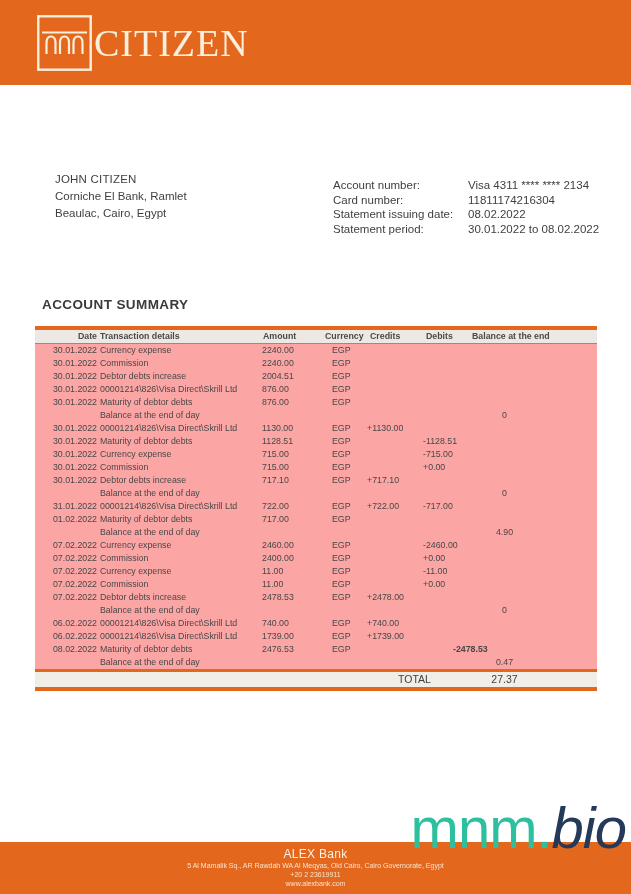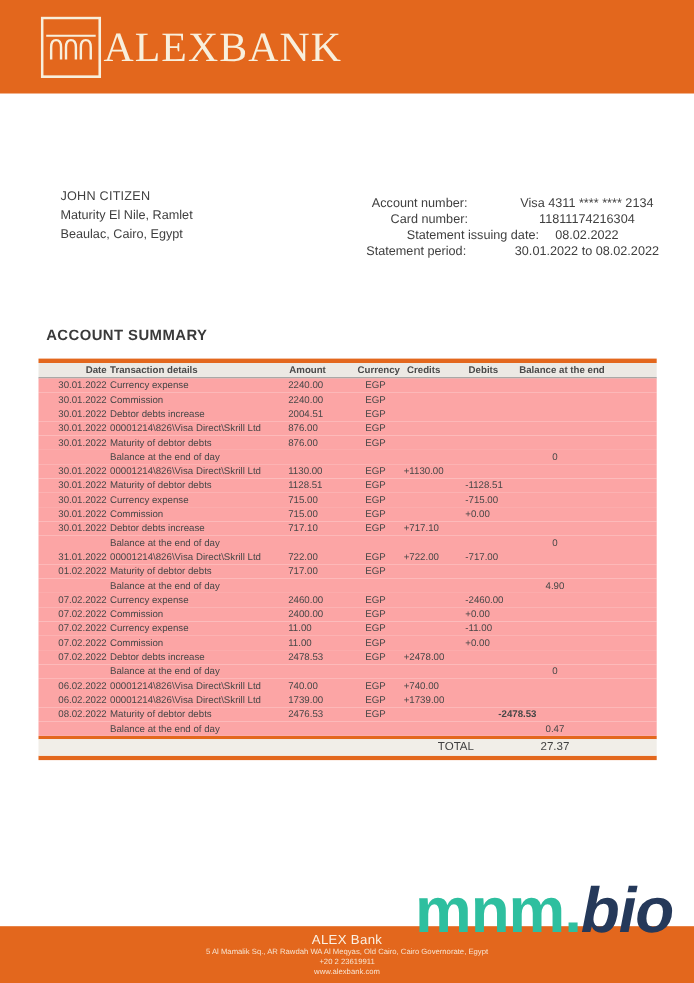--- a/index.html
+++ b/index.html
@@ -13,21 +13,21 @@
   .logo-box{position:absolute;left:37px;top:15px;width:55px;height:56px;}
   .brand{
     position:absolute;left:94px;top:21px;
     font-family:"Liberation Serif",serif;font-size:38px;font-weight:400;
     color:#F8EFDC;letter-spacing:1px;
   }
   
   .customer{position:absolute;left:55px;top:171px;font-size:11.5px;line-height:17px;color:#3f3f3f;}
   .customer .name{letter-spacing:.2px;}
   .acct{position:absolute;left:333px;top:178px;font-size:11.5px;line-height:14.6px;color:#3f3f3f;}
-  .acct-row{display:flex;justify-content:center;}
+  .acct-row{display:flex;}
   .acct-row .lbl{width:135px;flex:0 0 135px;}
   
   .summary-title{position:absolute;left:42px;top:297px;font-size:13.5px;font-weight:700;letter-spacing:.4px;color:#3a3a3a;}
   .table{position:absolute;left:35px;top:326px;width:562px;font-size:8.8px;color:#474747;}
   .obar{height:3.5px;background:var(--orange);}
   .thead{position:relative;height:13px;line-height:13px;background:#ECE9E4;border-bottom:1px solid #8e8e8e;font-weight:700;color:#4a4a4a;}
   .row{position:relative;height:13px;line-height:13px;background:#fca5a5;}
   .cell{position:absolute;top:0;white-space:nowrap;overflow:visible;}
   .c-date{left:0;width:62px;text-align:right;}
   .c-details{left:65px;width:165px;}
@@ -39,22 +39,22 @@
   .h-amount{left:228px;}
   .h-curr{left:290px;}
   .h-credits{left:335px;}
   .h-debits{left:391px;}
   .dshift .c-debits{padding-left:30px;font-weight:bold;}
   .total-row{position:relative;height:15px;line-height:15px;background:#F1EEE8;font-size:10.5px;color:#3f3f3f;}
   .total-label{position:absolute;left:363px;top:0;}
   .total-value{position:absolute;left:437px;width:65px;text-align:center;top:0;}
   
   .watermark{
-    position:absolute;right:19px;top:799px;z-index:3;
-    font-size:58px;font-weight:700;line-height:1;letter-spacing:-1px;white-space:nowrap;
+    position:absolute;right:5px;top:799px;z-index:3;
+    font-size:58px;font-weight:400;line-height:1;letter-spacing:-1px;white-space:nowrap;
   }
   .wm-1{color:var(--teal);}
   .wm-2{color:var(--navy);font-style:italic;}
   
   .footer{
     position:absolute;left:0;top:842px;width:631px;height:52px;background:var(--orange);
     z-index:2;text-align:center;color:#FBF1E4;
   }
   .footer .bank-name{font-size:12px;margin-top:5px;letter-spacing:.3px;}
   .footer .small{font-size:7px;line-height:9px;color:#F7E3D0;}
@@ -68,26 +68,26 @@
   <div class="topbar">
     <div class="logo-box">
       <svg width="55" height="56" viewBox="0 0 55 56">
         <rect x="1.3" y="1.3" width="52.4" height="53.4" fill="none" stroke="#F8EFDC" stroke-width="2.4"></rect>
         <line x1="5" y1="17.5" x2="50" y2="17.5" stroke="#F8EFDC" stroke-width="2"></line>
         <path d="M9.5,39 V28 Q9.5,21.5 14,21.5 Q18.5,21.5 18.5,28 V39" fill="none" stroke="#F8EFDC" stroke-width="2.2"></path>
         <path d="M23,39 V28 Q23,21.5 27.5,21.5 Q32,21.5 32,28 V39" fill="none" stroke="#F8EFDC" stroke-width="2.2"></path>
         <path d="M36.5,39 V28 Q36.5,21.5 41,21.5 Q45.5,21.5 45.5,28 V39" fill="none" stroke="#F8EFDC" stroke-width="2.2"></path>
       </svg>
     </div>
-    <div class="brand">ALEXBANK</div>
+    <div class="brand">CITIZEN</div>
   </div>
 
   <div class="customer">
     <div class="name">JOHN CITIZEN</div>
-    <div>Maturity El Nile, Ramlet</div>
+    <div>Corniche El Bank, Ramlet</div>
     <div>Beaulac, Cairo, Egypt</div>
   </div>
 
   <div class="acct">
     <div class="acct-row">
       <span class="lbl">Account number:</span>
       <span class="val">Visa 4311 **** **** 2134</span>
     </div>
     <div class="acct-row">
       <span class="lbl">Card number:</span>

